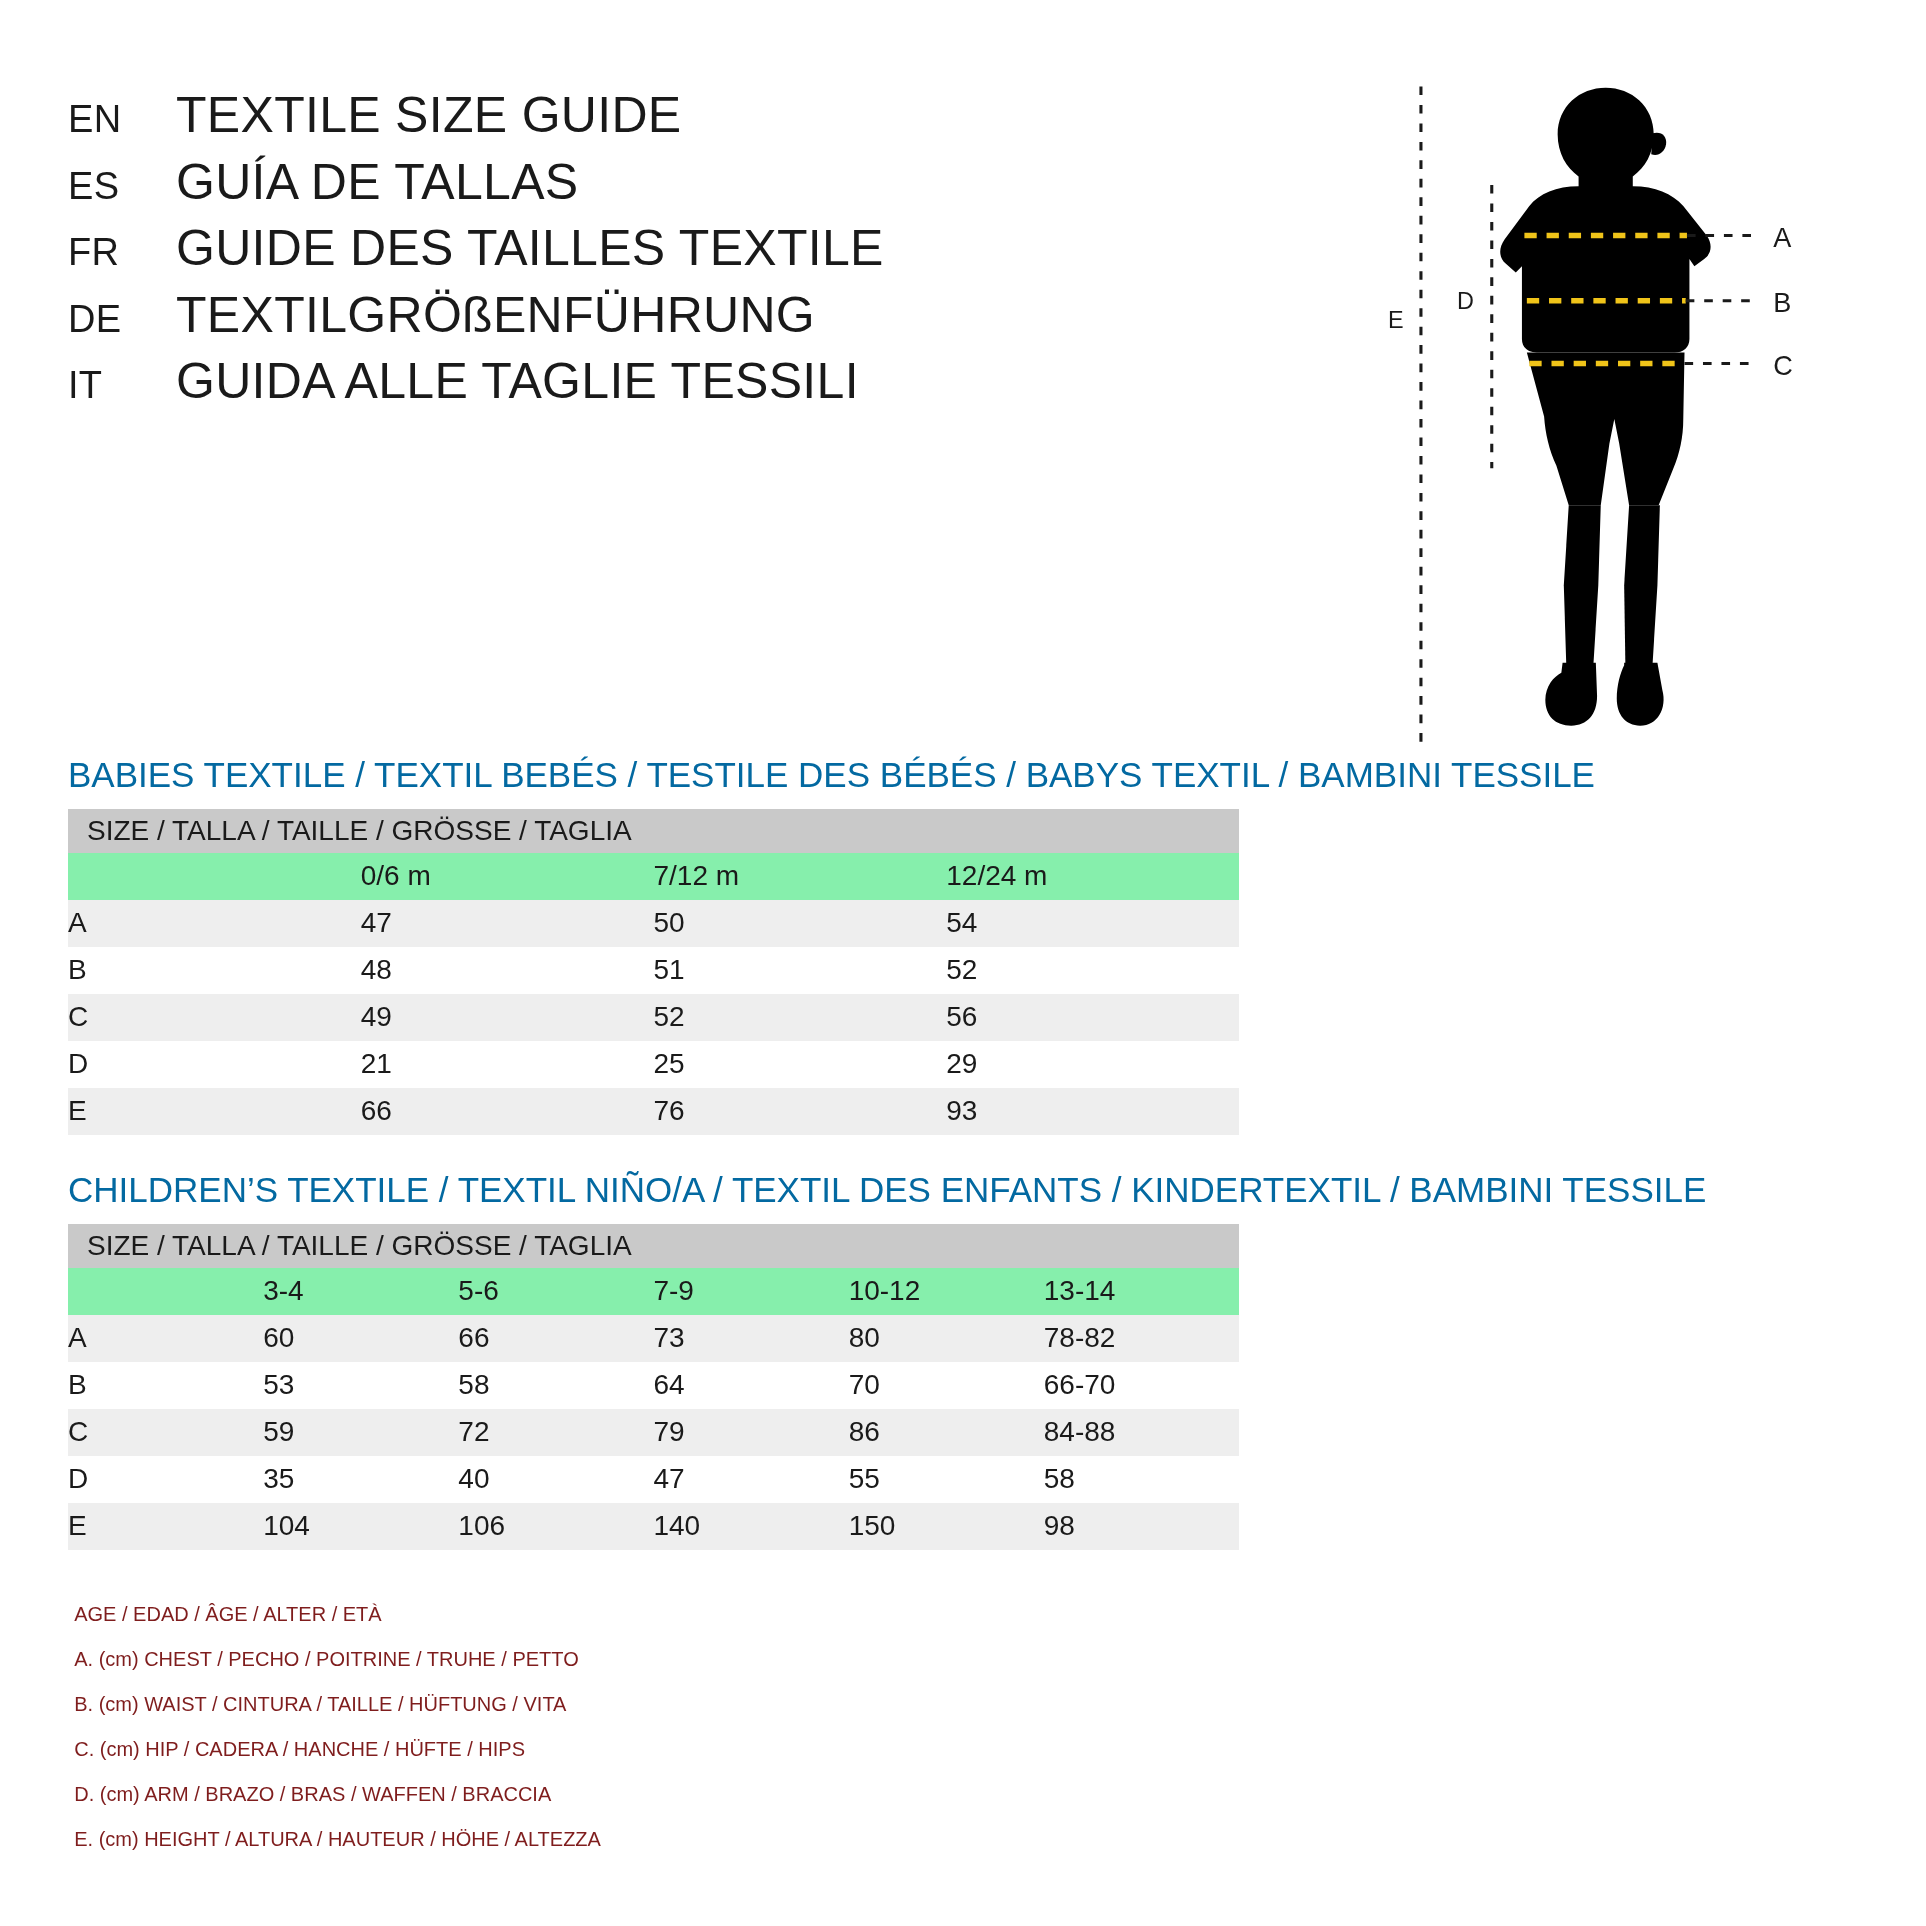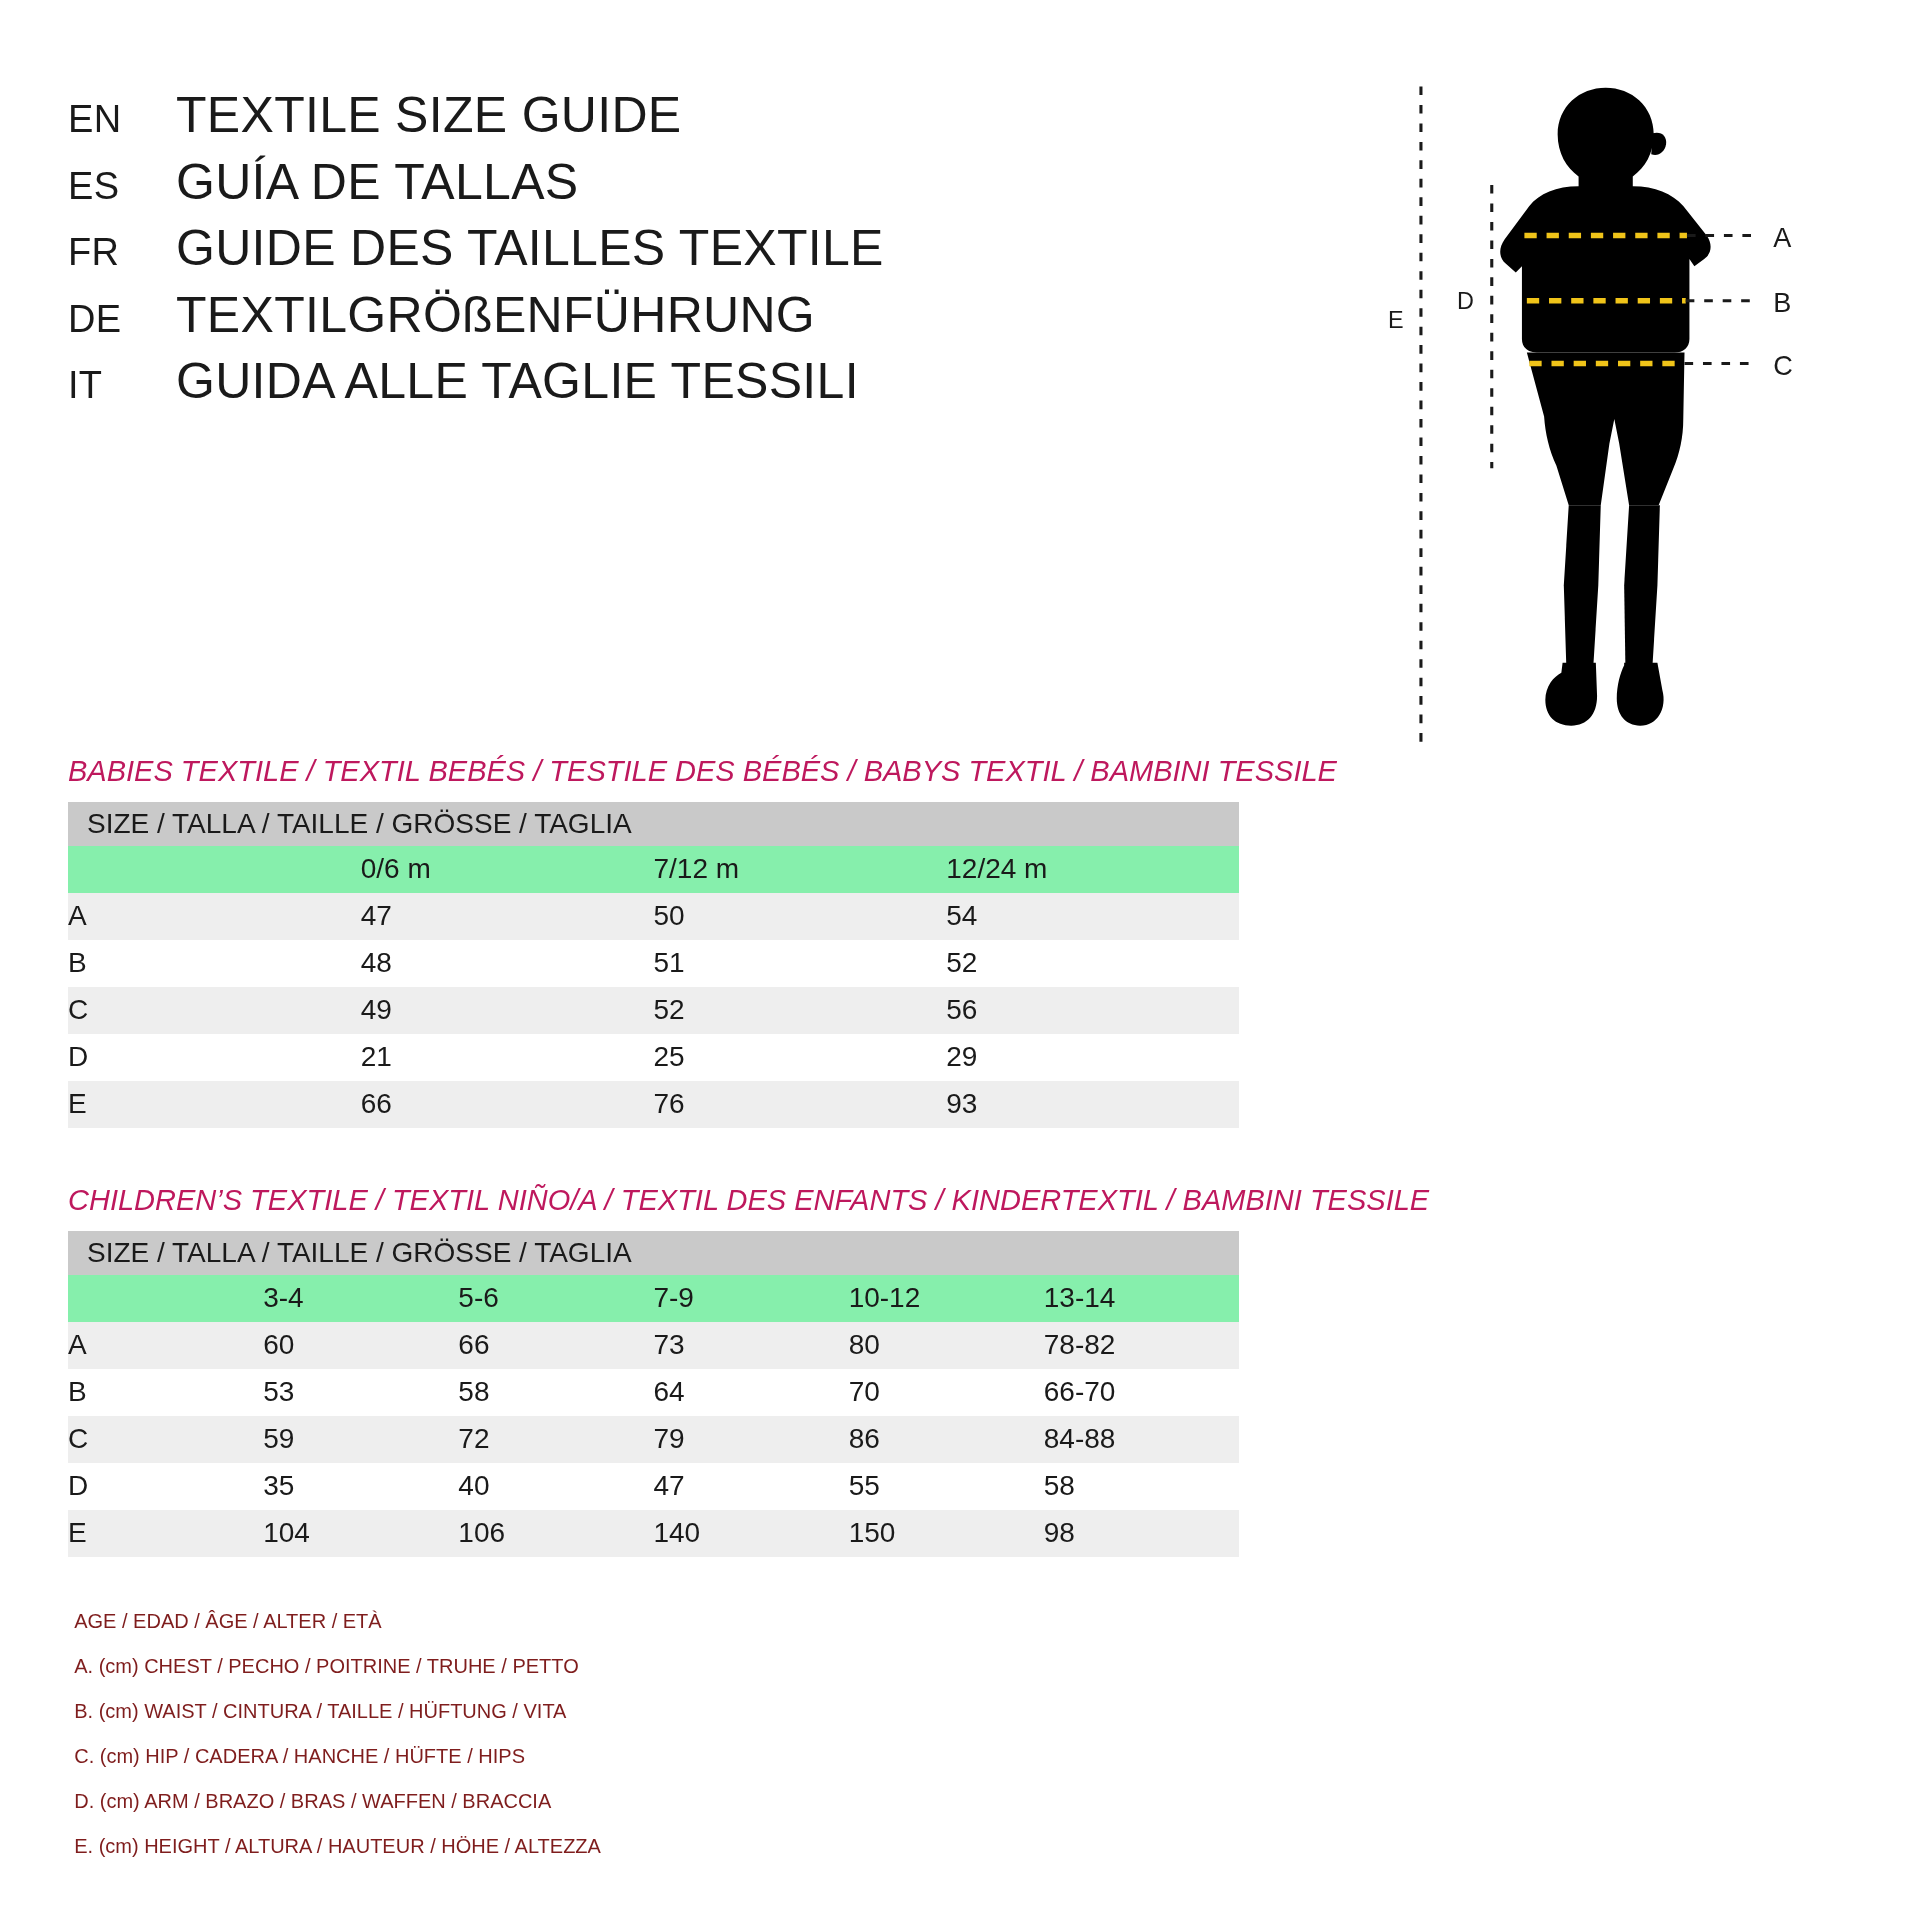--- a/index.html
+++ b/index.html
@@ -56,25 +56,24 @@
   }
   .figure svg {
     display: block;
   }
 
   
   .section {
     margin-top: 0;
   }
   .section-heading {
-    font-size: 29px;
-    color: #be185d;
+    font-size: 35px;
+    color: #0369a1;
     white-space: nowrap;
     margin-bottom: 13.6px;
-    font-style: italic;
   }
   .table-wrap {
     width: 1171px;
   }
   table.size-table {
     border-collapse: collapse;
     width: 1171px;
     table-layout: fixed;
   }
   table.size-table td {
@@ -232,21 +231,21 @@
           <td class="rowlabel">E</td>
           <td class="val">66</td>
           <td class="val">76</td>
           <td class="val">93</td>
         </tr>
       </tbody>
         </table>
     </div>
   </div>
 
-  <div class="section" style="margin-top: 56px;">
+  <div class="section" style="margin-top: 35px;">
     <div class="section-heading">CHILDREN’S TEXTILE / TEXTIL NIÑO/A / TEXTIL DES ENFANTS / KINDERTEXTIL / BAMBINI TESSILE</div>
     <div class="table-wrap">
       <table class="size-table">
         <tbody>
             <tr class="header-row">
           <td colspan="6">SIZE / TALLA / TAILLE / GRÖSSE / TAGLIA</td>
         </tr>
         <tr class="sub-row">
           <td class="rowlabel"></td>
           <td>3-4</td>

